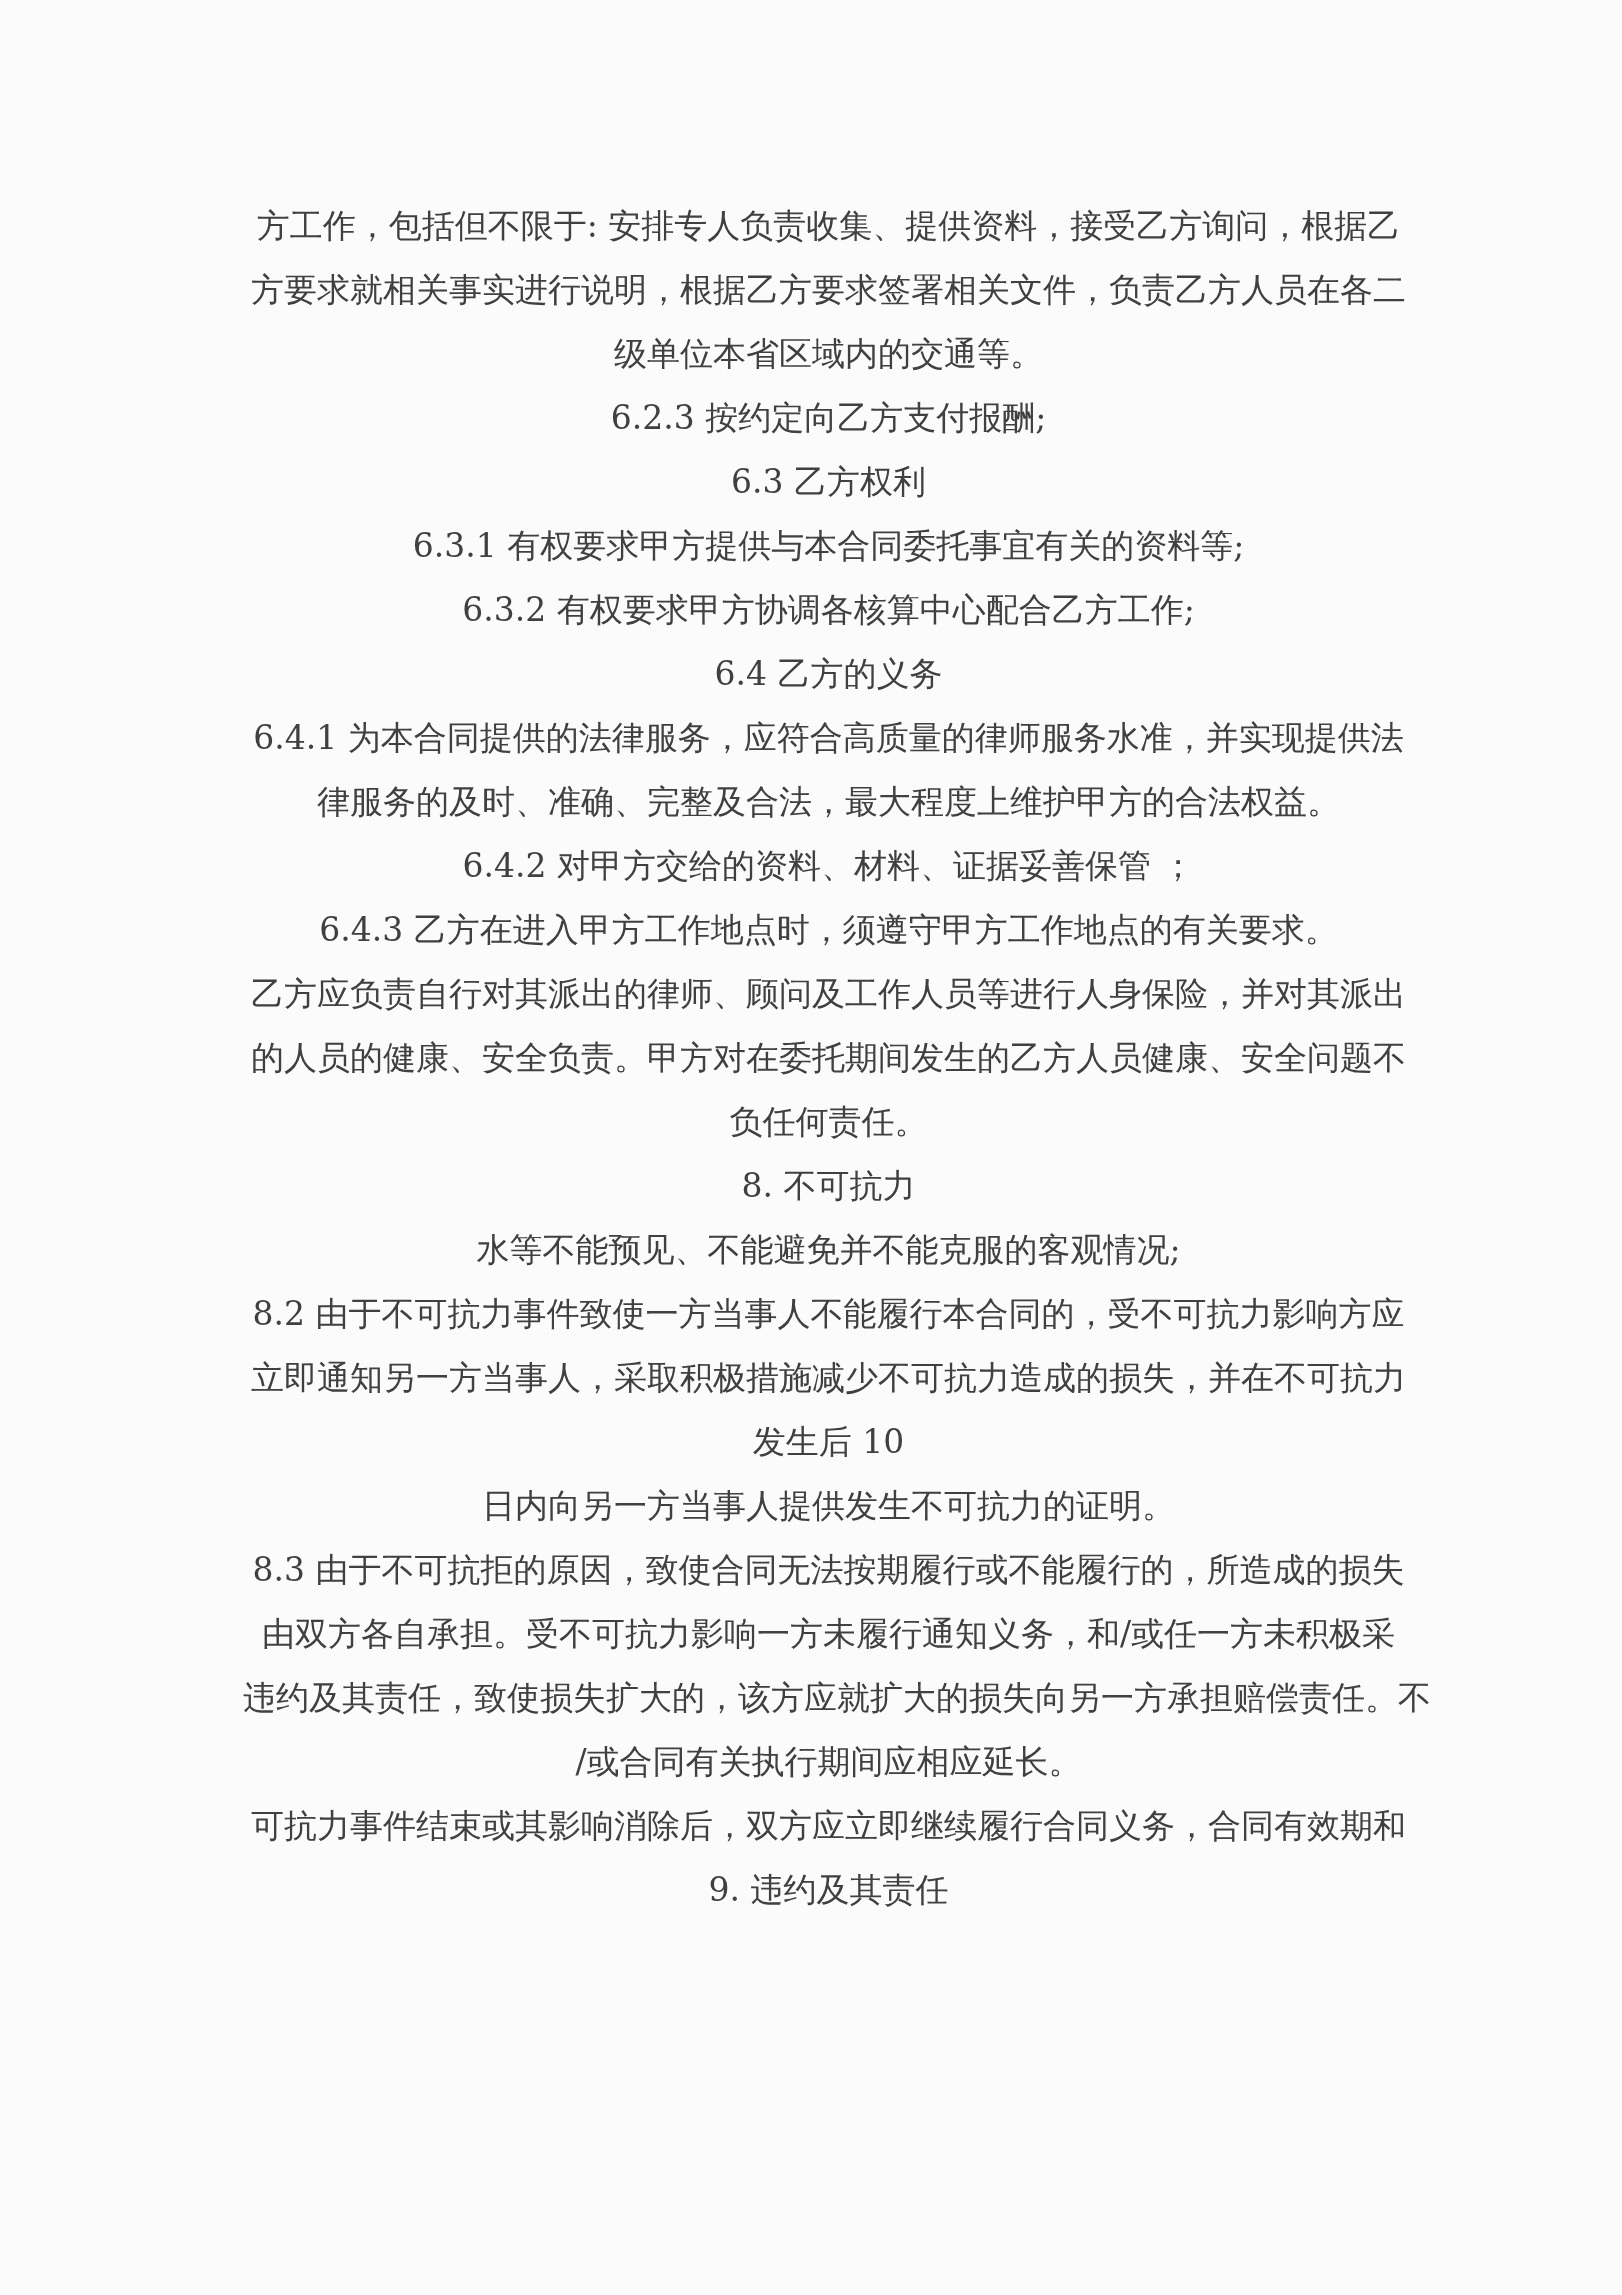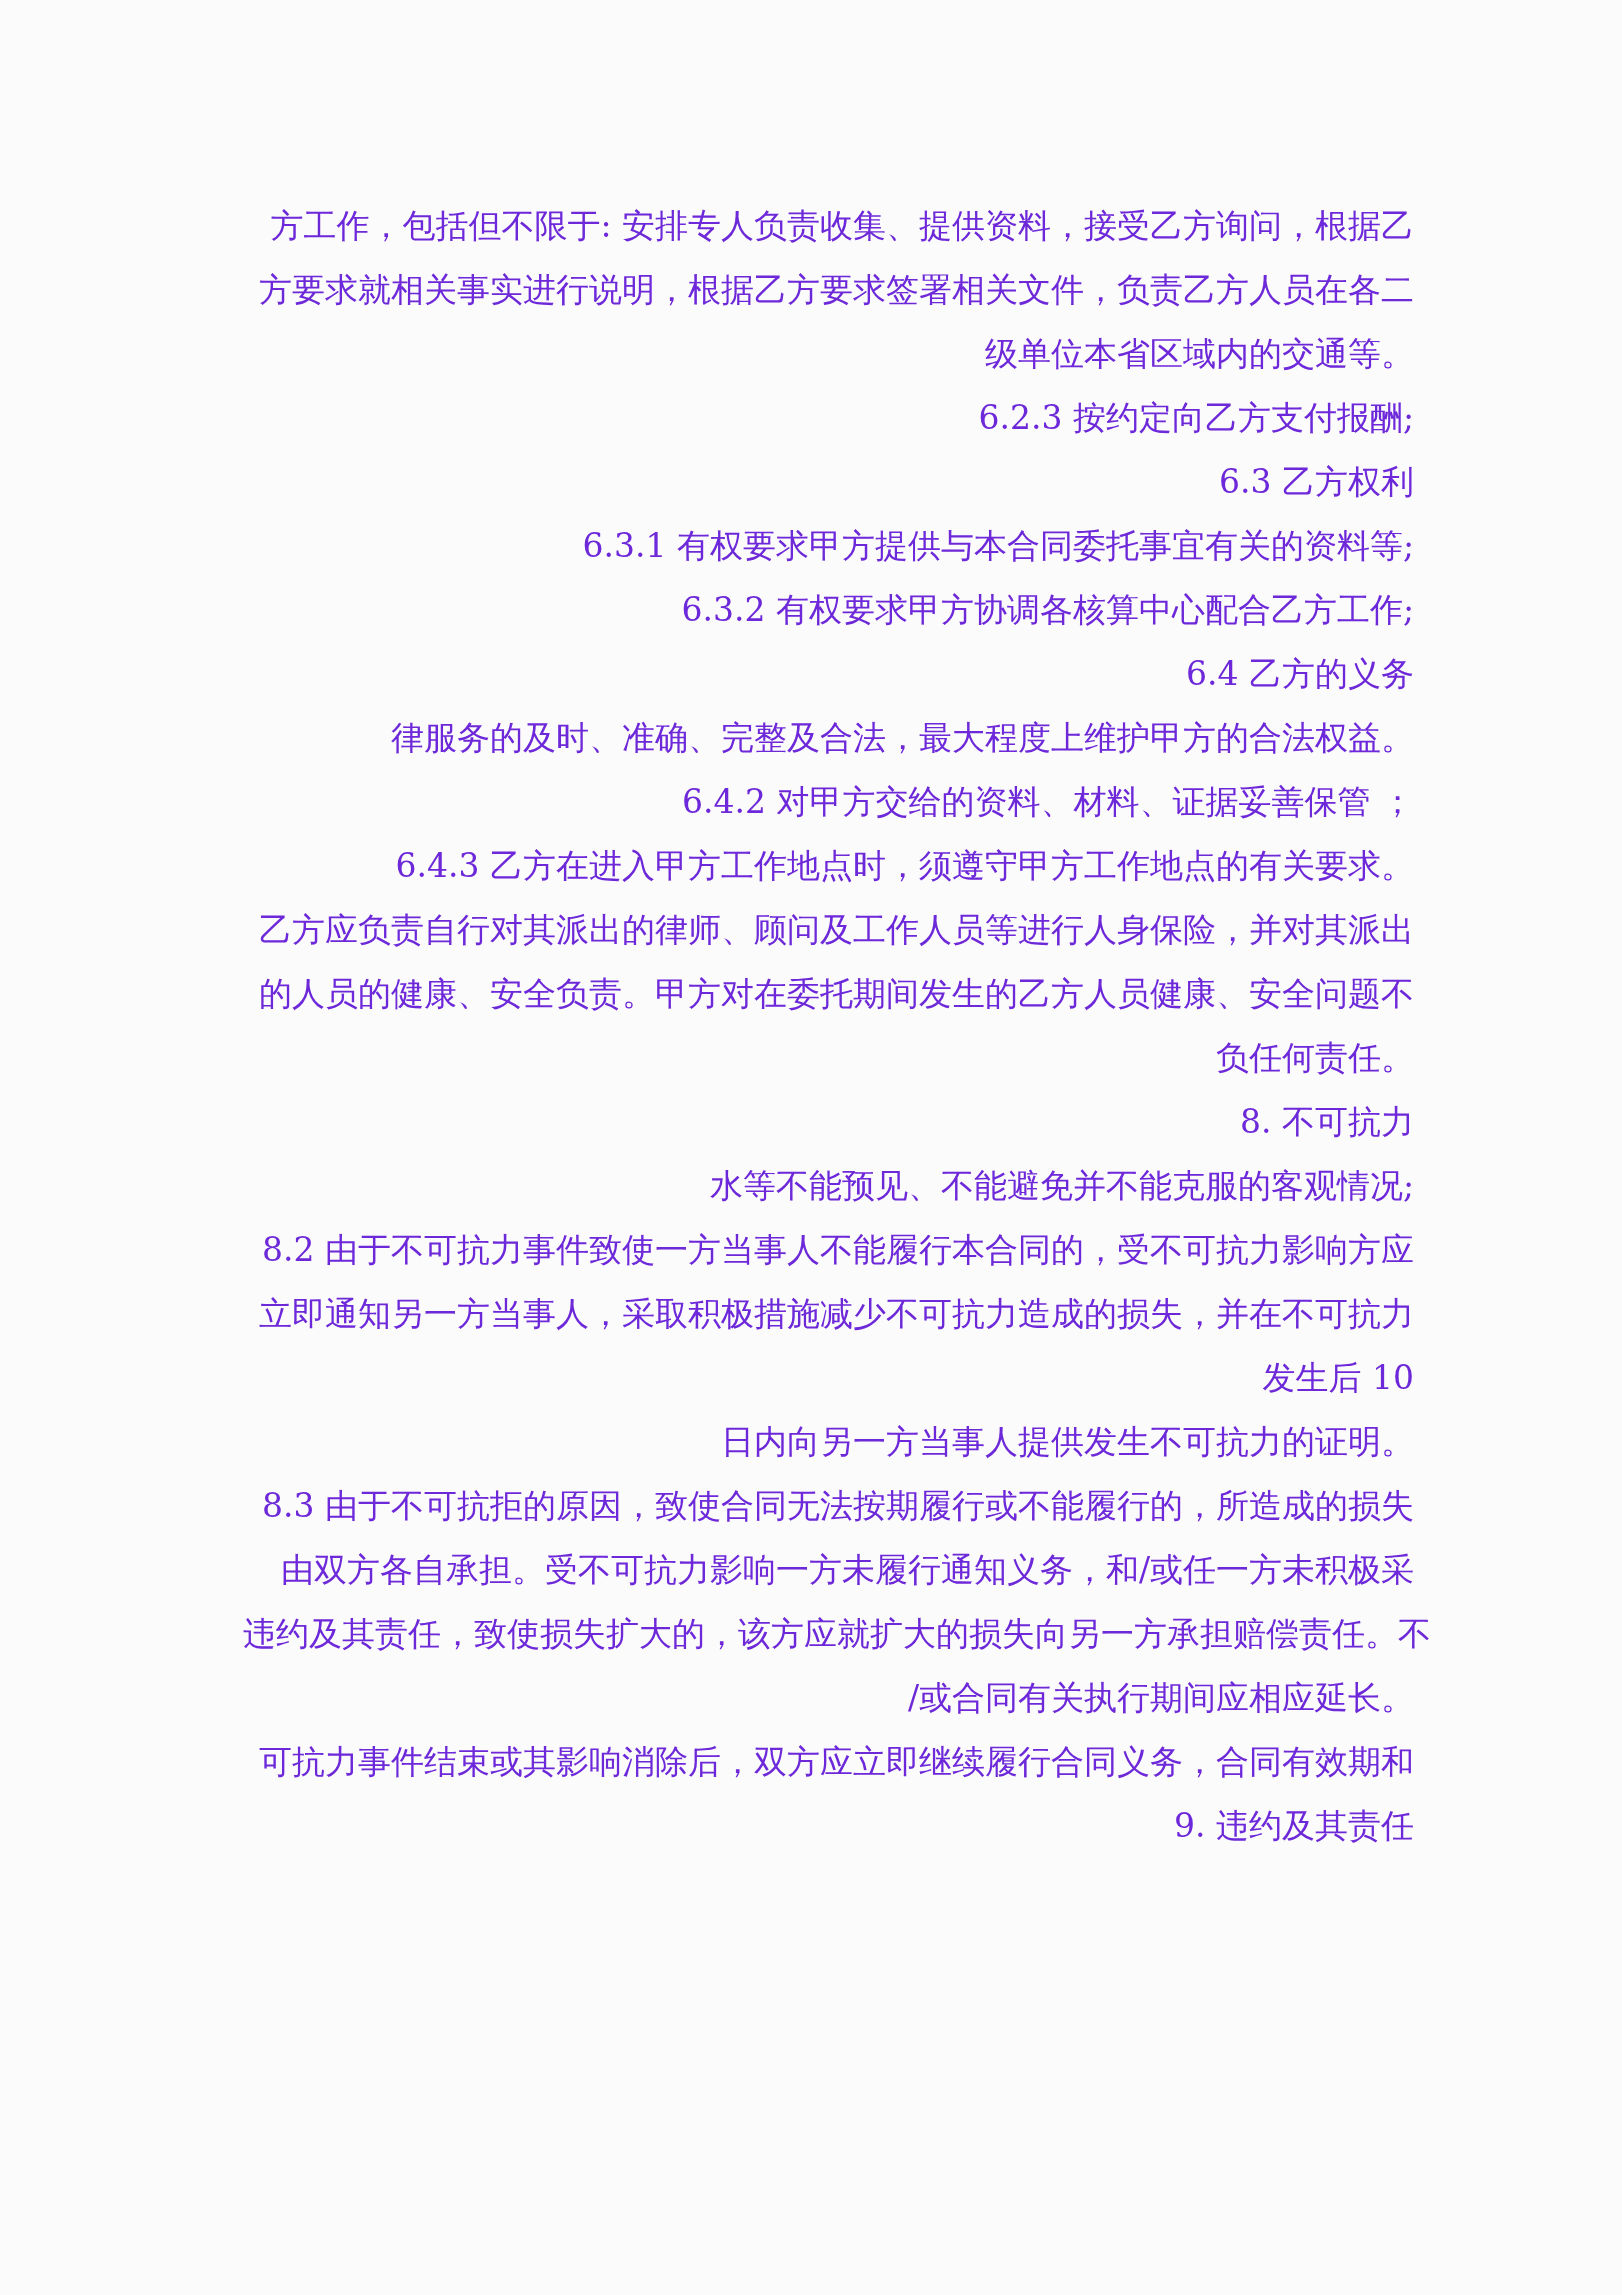--- a/index.html
+++ b/index.html
@@ -19,44 +19,45 @@
     width: 1623px;
     height: 2295px;
     background: #fbfbfb;
     overflow: hidden;
   }
   .text-block {
     position: absolute;
     top: 194px;
     left: 243px;
     width: 1171px;
-    color: #6d28d9;
+    color: #404040;
     font-size: 33px;
     line-height: 64px;
     letter-spacing: 0px;
-    text-align: right;
+    text-align: center;
     white-space: nowrap;
   }
   .doc-line {
     height: 64px;
   }
 </style>
 </head>
 <body>
 
 <div class="document-page">
   <div class="text-block">
     <div class="doc-line">方工作，包括但不限于: 安排专人负责收集、提供资料，接受乙方询问，根据乙</div>
     <div class="doc-line">方要求就相关事实进行说明，根据乙方要求签署相关文件，负责乙方人员在各二</div>
     <div class="doc-line">级单位本省区域内的交通等。</div>
     <div class="doc-line">6.2.3 按约定向乙方支付报酬;</div>
     <div class="doc-line">6.3 乙方权利</div>
     <div class="doc-line">6.3.1 有权要求甲方提供与本合同委托事宜有关的资料等;</div>
     <div class="doc-line">6.3.2 有权要求甲方协调各核算中心配合乙方工作;</div>
     <div class="doc-line">6.4 乙方的义务</div>
+    <div class="doc-line">6.4.1 为本合同提供的法律服务，应符合高质量的律师服务水准，并实现提供法</div>
     <div class="doc-line">律服务的及时、准确、完整及合法，最大程度上维护甲方的合法权益。</div>
     <div class="doc-line">6.4.2 对甲方交给的资料、材料、证据妥善保管 ；</div>
     <div class="doc-line">6.4.3 乙方在进入甲方工作地点时，须遵守甲方工作地点的有关要求。</div>
     <div class="doc-line">乙方应负责自行对其派出的律师、顾问及工作人员等进行人身保险，并对其派出</div>
     <div class="doc-line">的人员的健康、安全负责。甲方对在委托期间发生的乙方人员健康、安全问题不</div>
     <div class="doc-line">负任何责任。</div>
     <div class="doc-line">8. 不可抗力</div>
     <div class="doc-line">水等不能预见、不能避免并不能克服的客观情况;</div>
     <div class="doc-line">8.2 由于不可抗力事件致使一方当事人不能履行本合同的，受不可抗力影响方应</div>
     <div class="doc-line">立即通知另一方当事人，采取积极措施减少不可抗力造成的损失，并在不可抗力</div>

